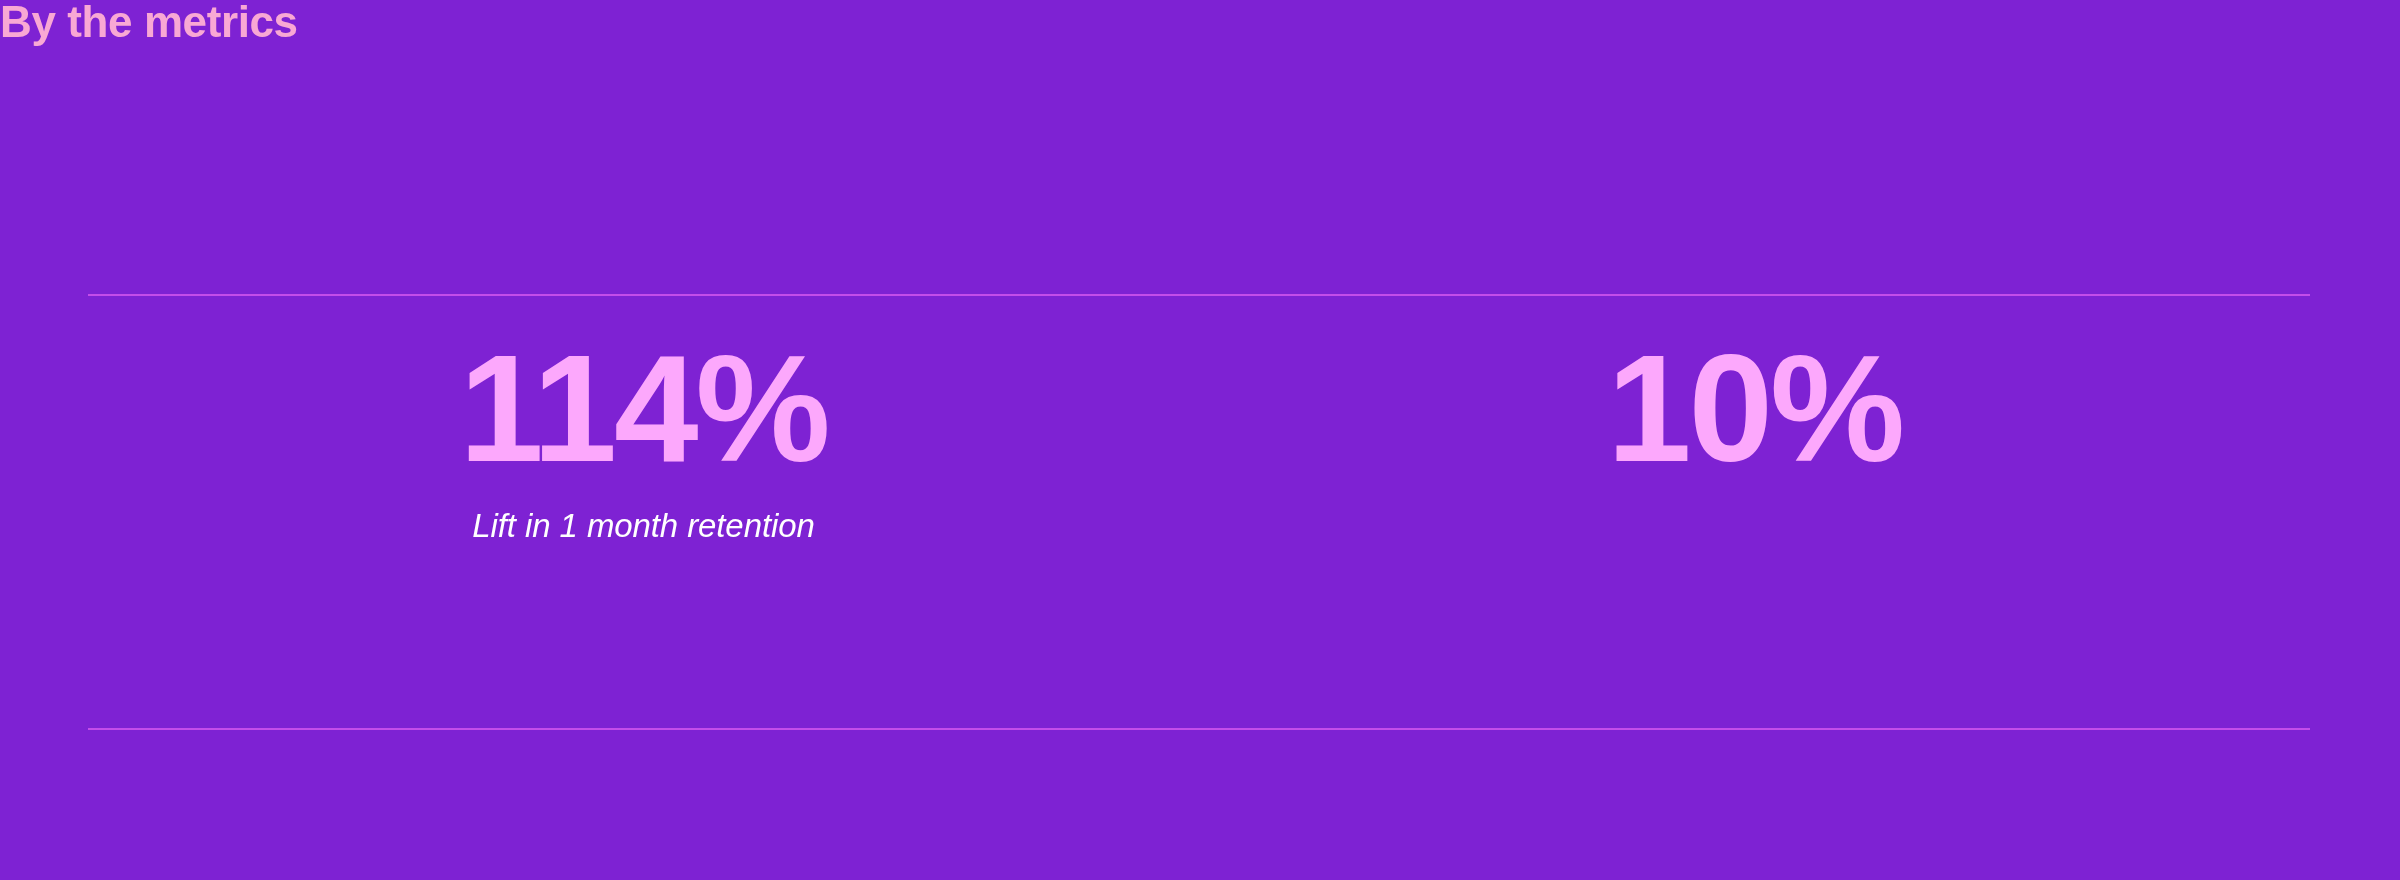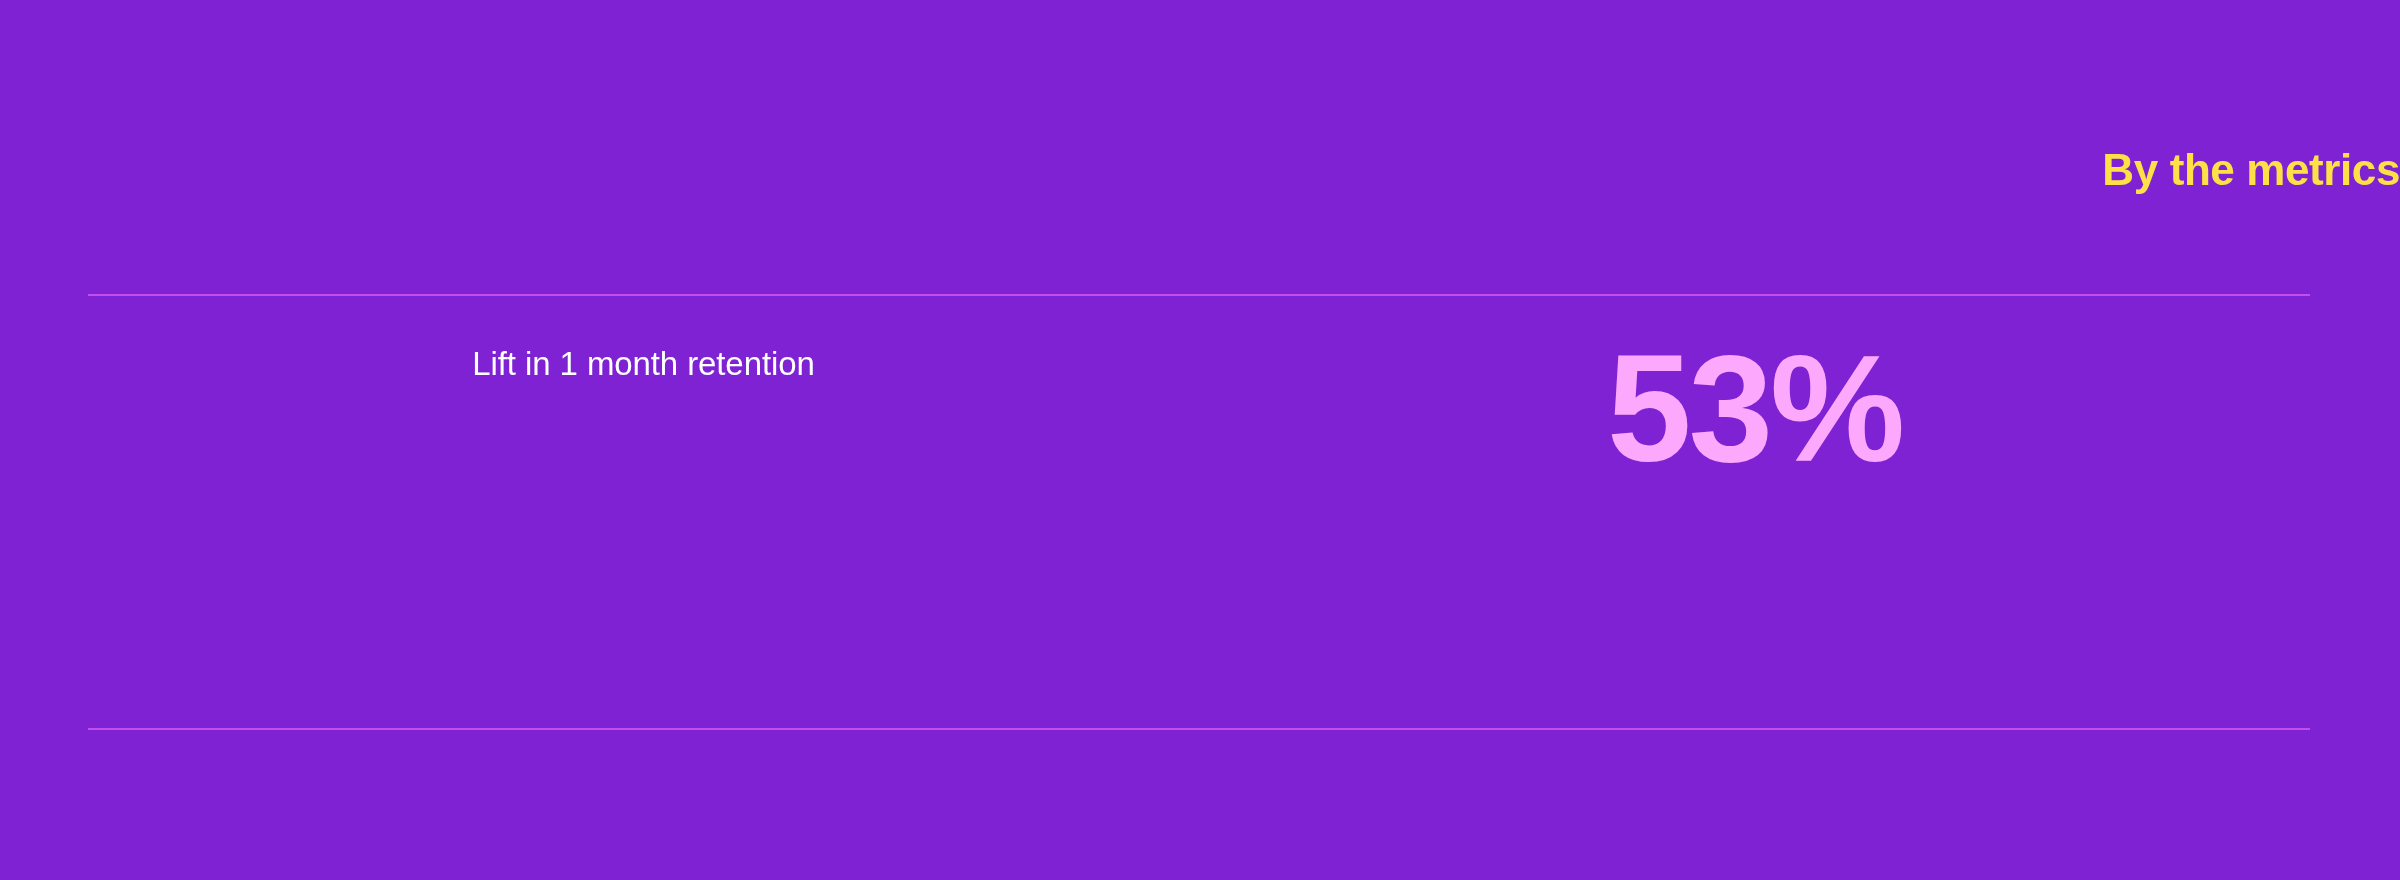--- a/index.html
+++ b/index.html
@@ -22,27 +22,26 @@
     width: 2400px;
     height: 880px;
     background: #7e22d3;
     display: flex;
     flex-direction: column;
   }
 
   
   .section-heading {
     width: 100%;
-    text-align: right;
-    color: #fde047;
+    text-align: left;
+    color: #f9a8d4;
     font-size: 44px;
     font-weight: bold;
     letter-spacing: -0.4px;
     line-height: 1;
-    margin-top: 148px;
   }
 
   
   .rule {
     position: absolute;
     left: 88px;
     width: 2222px;
     height: 2px;
     background: #c44dea;
   }
@@ -79,40 +78,42 @@
     letter-spacing: -3px;
     white-space: nowrap;
   }
 
   .stat-label {
     color: #ffffff;
     font-size: 33px;
     font-weight: normal;
     line-height: 1.2;
     letter-spacing: -0.1px;
-    margin-top: 12px;
+    margin-top: 22px;
     white-space: nowrap;
+    font-style: italic;
   }
 </style>
 </head>
 <body>
 
 <div class="metrics-section">
 
   <h2 class="section-heading">By the metrics</h2>
 
   <div class="rule rule--top"></div>
 
   <div class="stats-grid">
 
     <div class="stat">
+      <div class="stat-value">114%</div>
       <div class="stat-label">Lift in 1 month retention</div>
     </div>
 
     <div class="stat">
-      <div class="stat-value">53%</div>
+      <div class="stat-value">10%</div>
     </div>
 
   </div>
 
   <div class="rule rule--bottom"></div>
 
 </div>
 
 </body></html>

